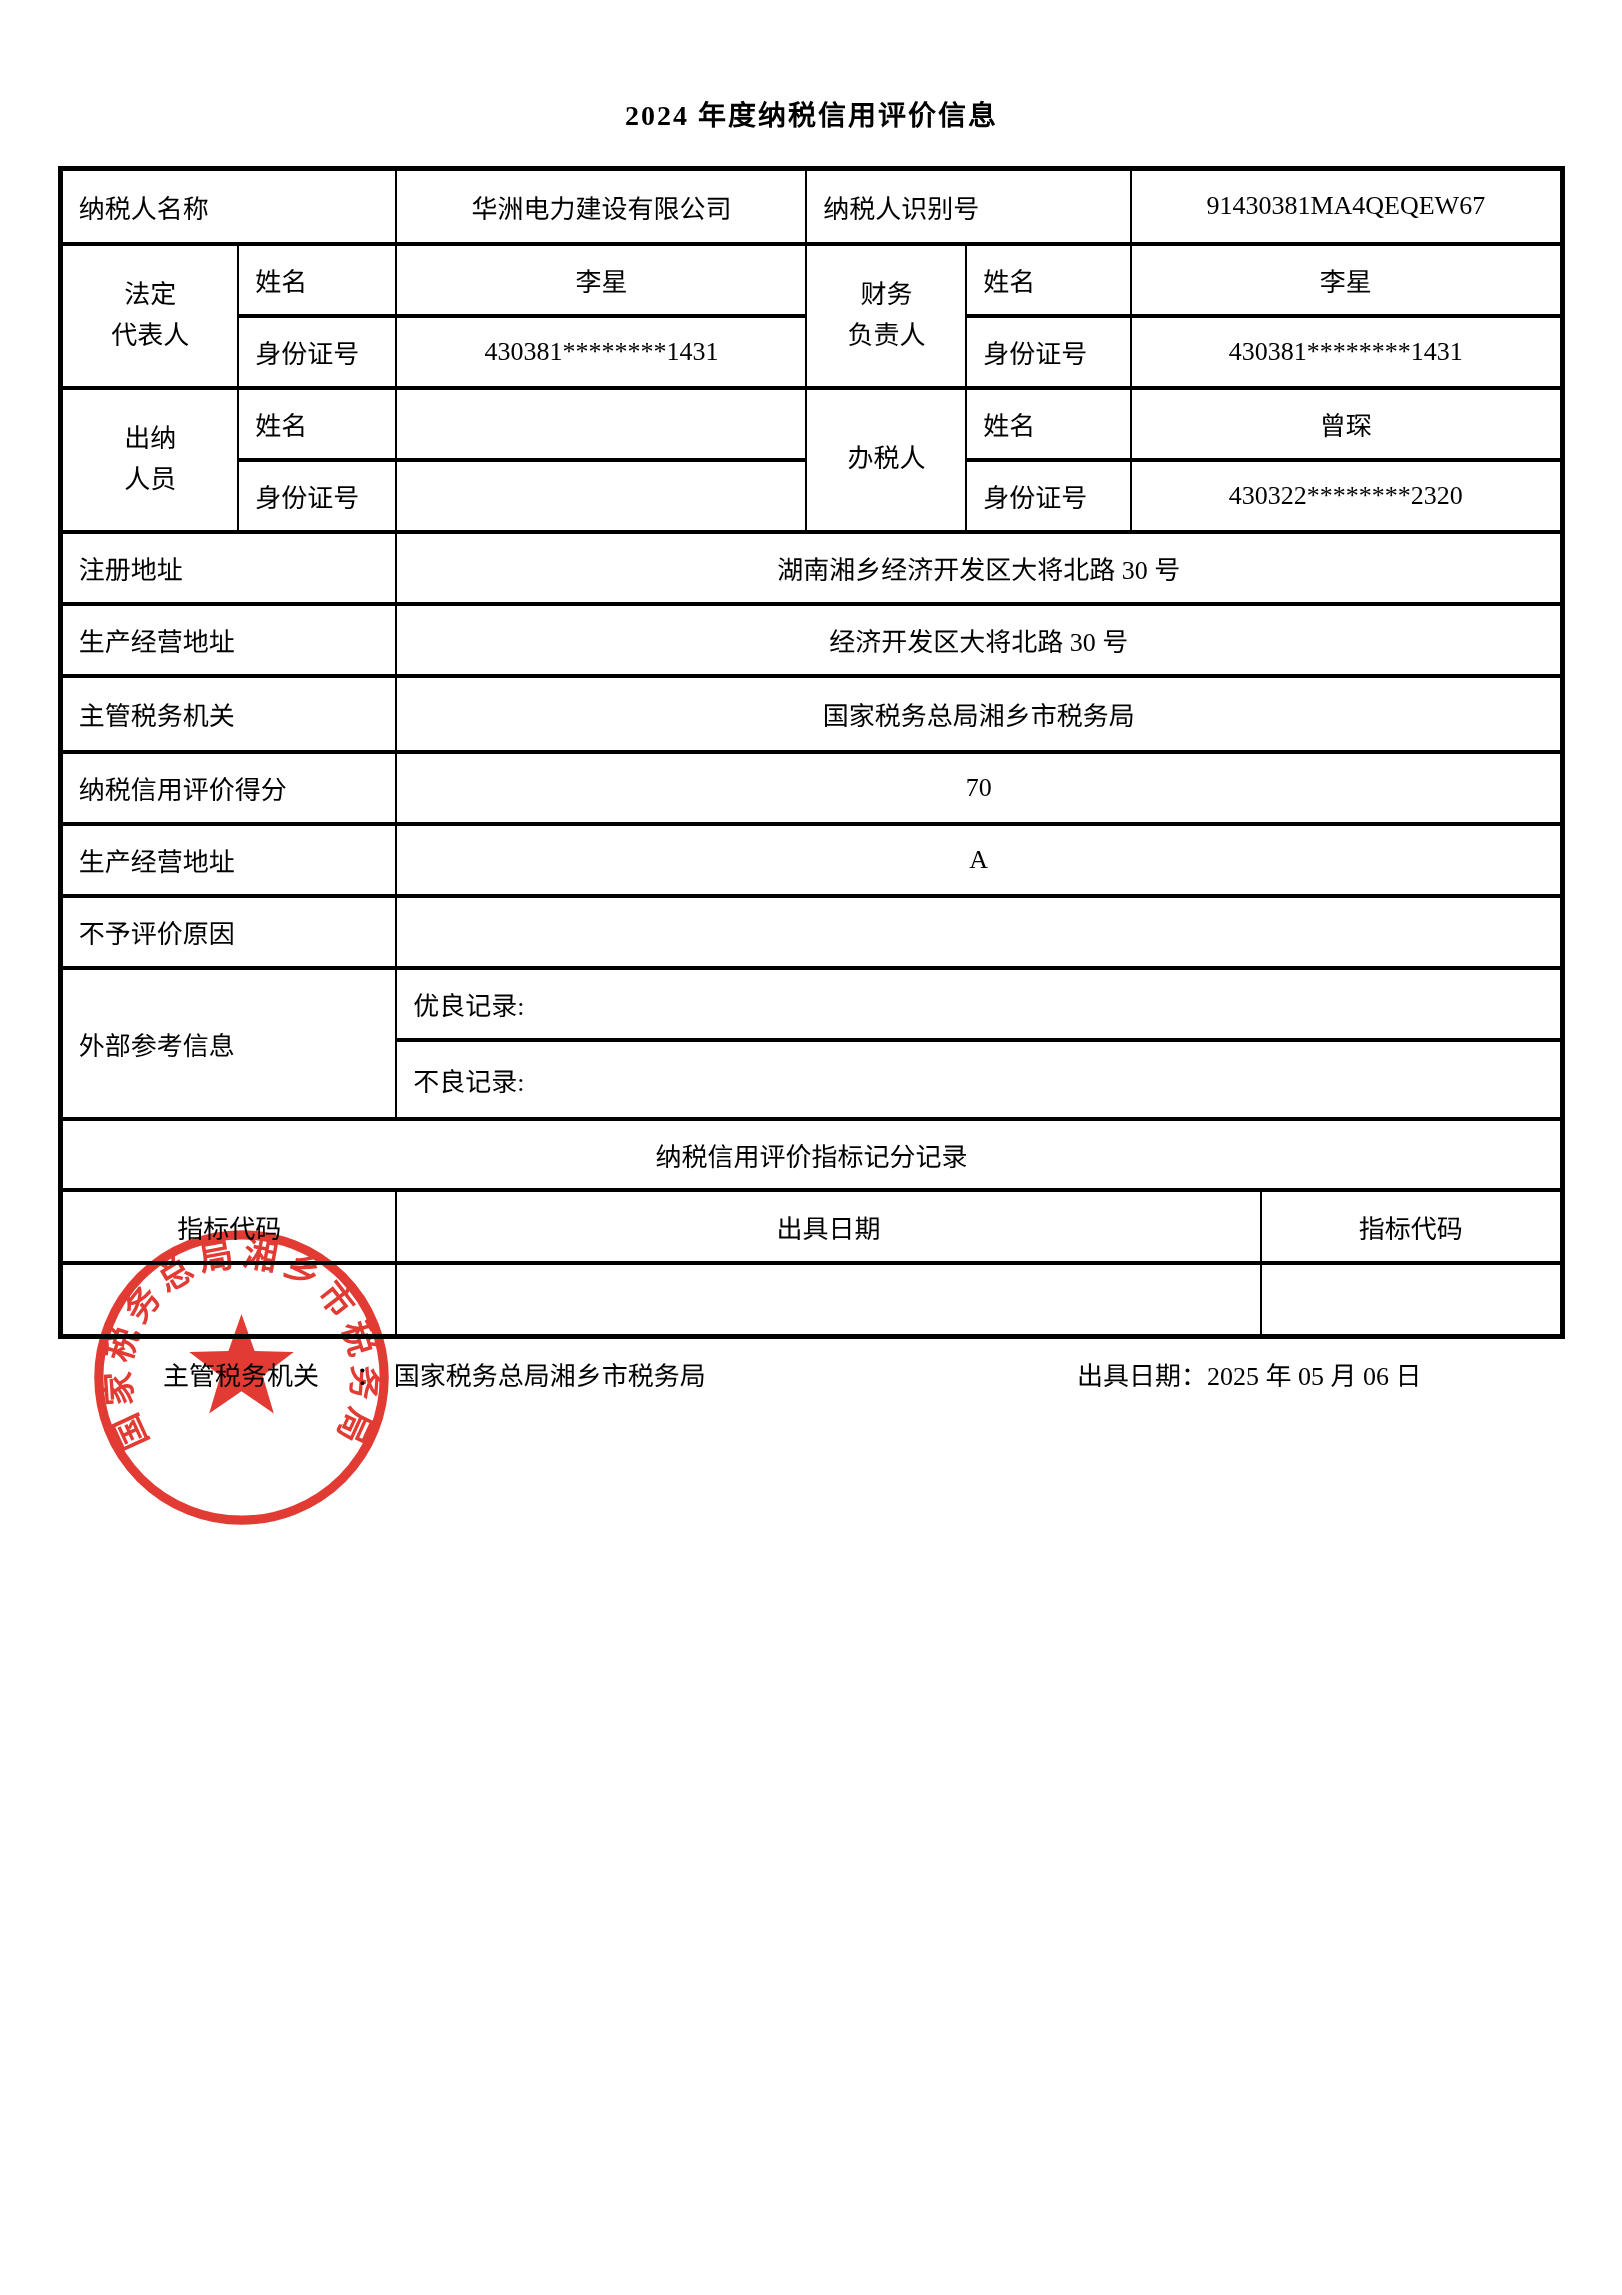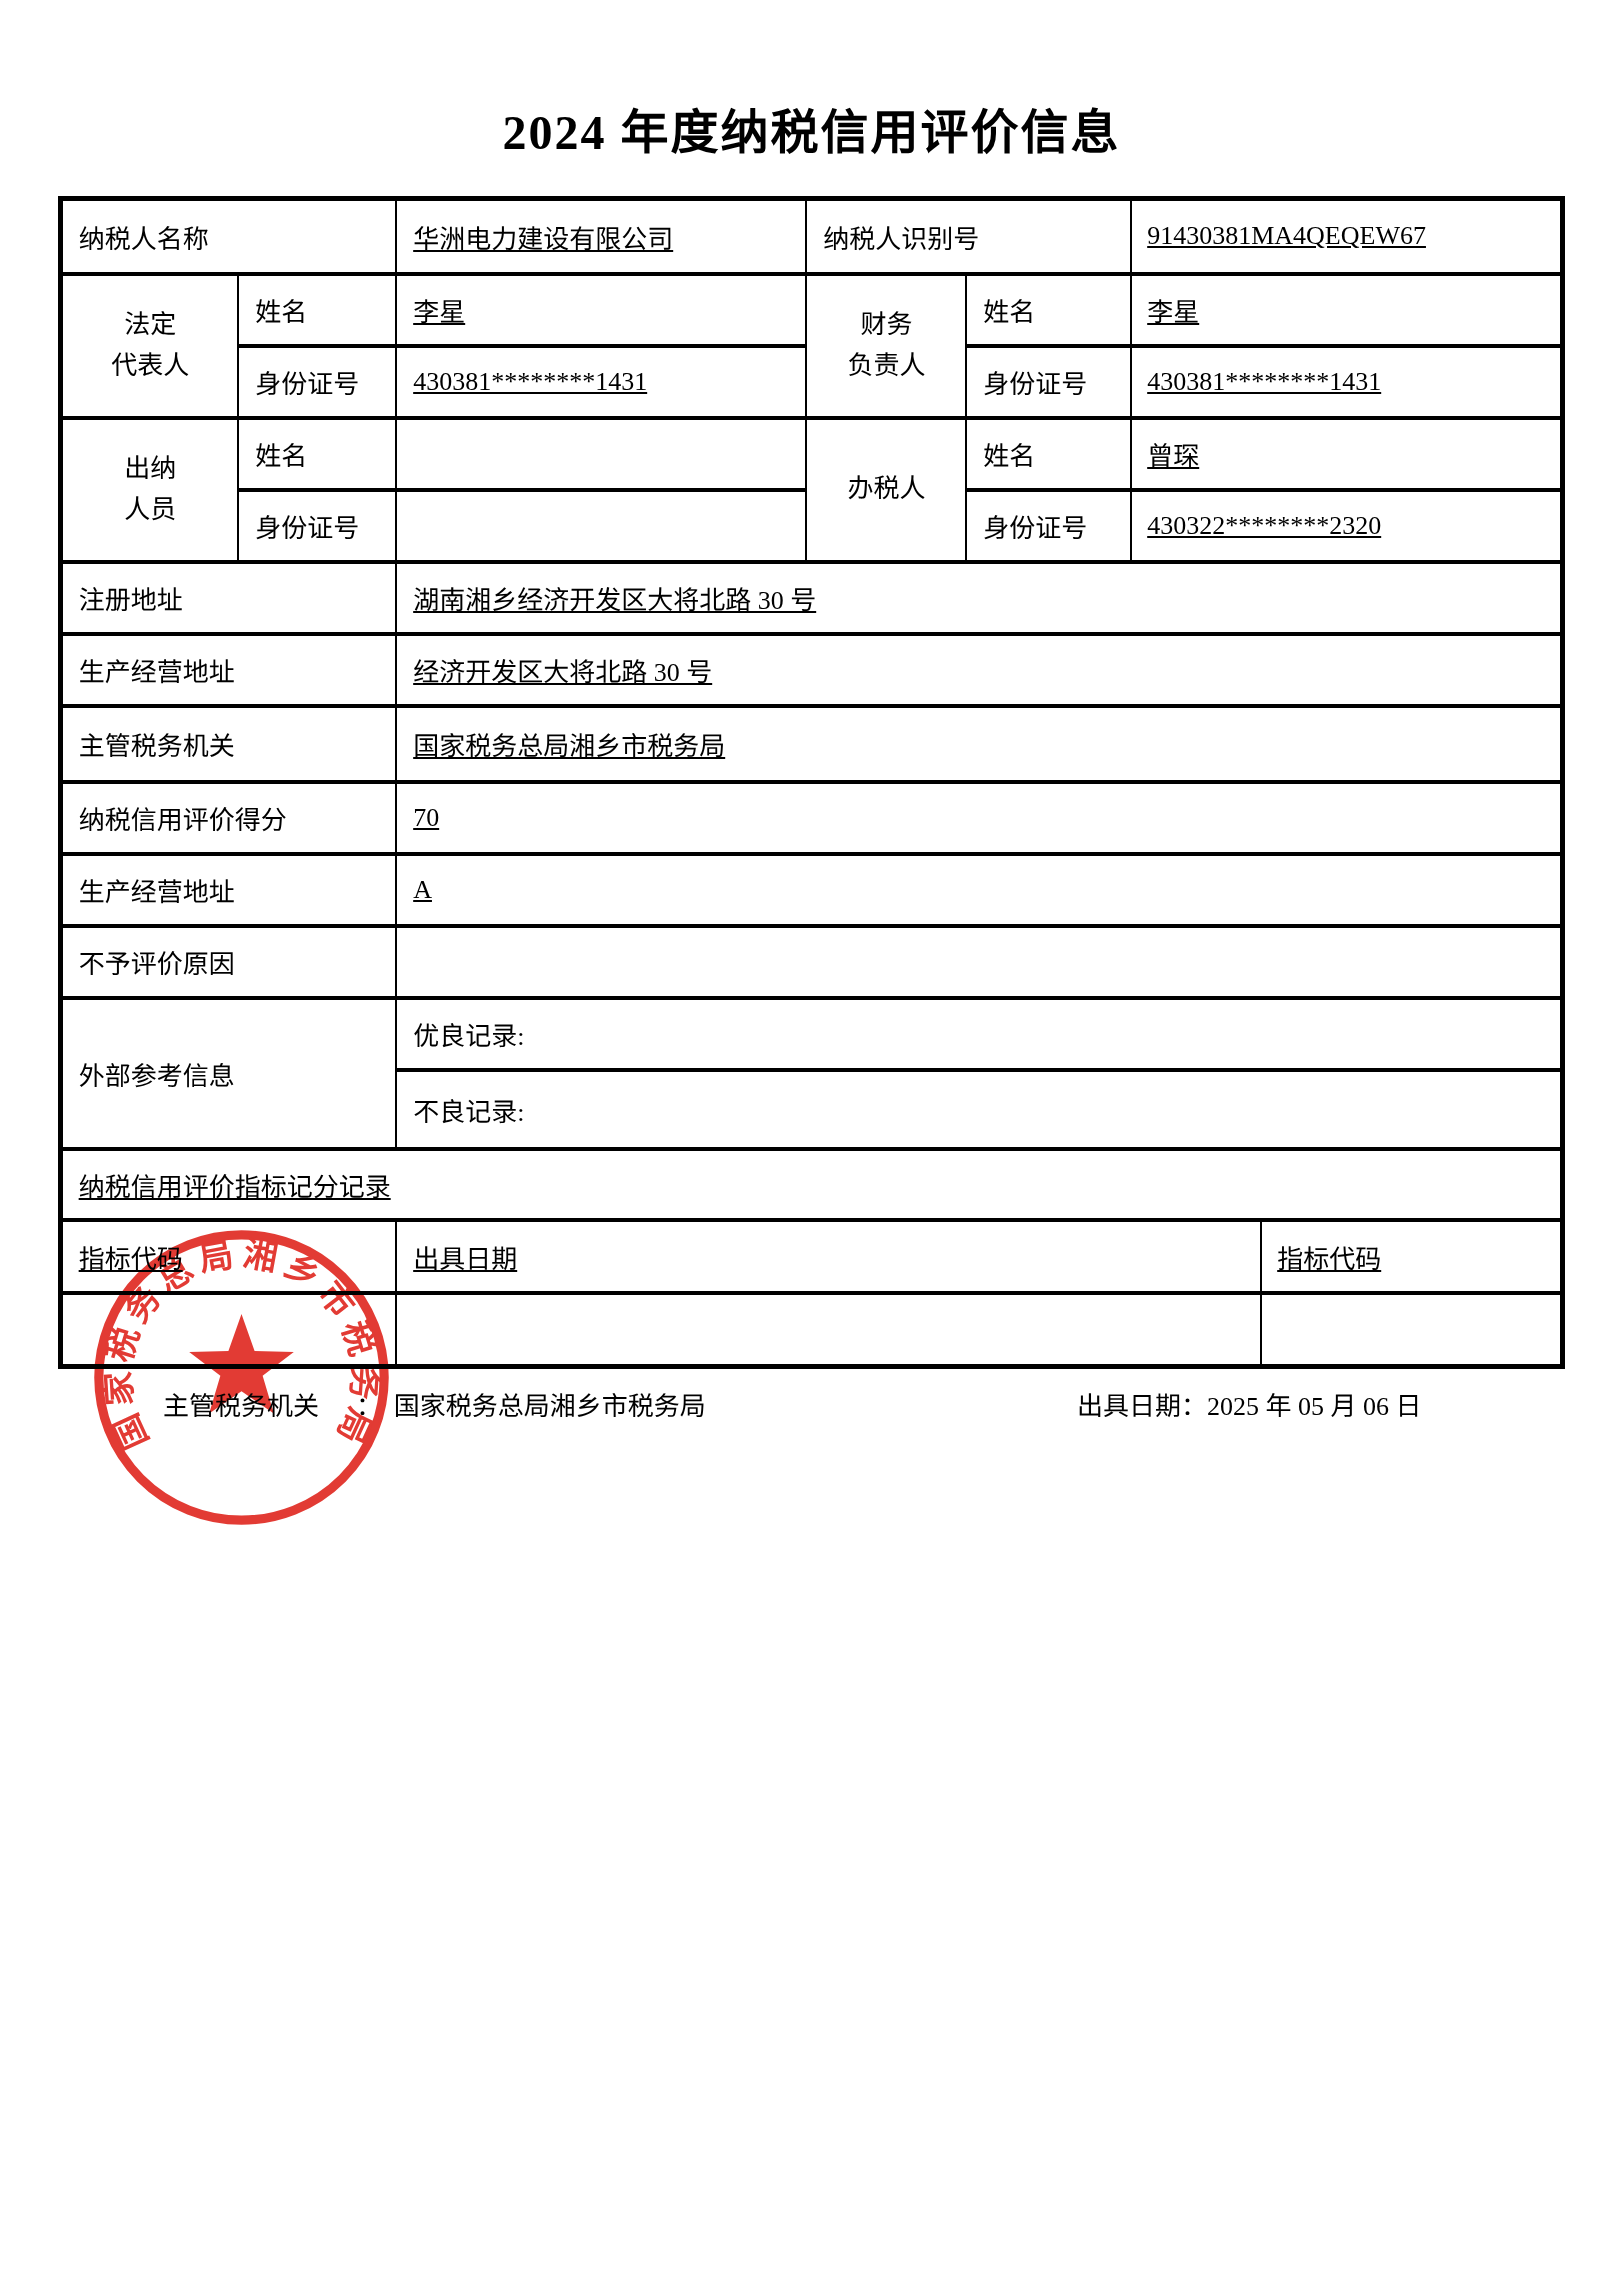--- a/index.html
+++ b/index.html
@@ -8,42 +8,42 @@
     width: 1623px;
     height: 2295px;
     background: #ffffff;
     color: #000000;
     font-family: "Liberation Serif", "DejaVu Serif", serif;
     overflow: hidden;
   }
   .title {
     padding-top: 93px;
     text-align: center;
-    font-size: 48px;
+    font-size: 28px;
     font-weight: bold;
     letter-spacing: 2px;
   }
   table.doc {
     border-collapse: collapse;
     table-layout: fixed;
     width: 1501px;
     margin: 33px auto 0;
     border: 5.2px solid #000;
     padding-left: 32px;
   }
   table.doc td {
     border: 2.6px solid #000;
     border-top-width: 4.6px;
     border-bottom-width: 4.6px;
     font-size: 26px;
     padding: 0 15.7px;
     vertical-align: middle;
     overflow: hidden;
   }
-  td.c   { text-align: left; padding: 0 5.2px; text-decoration: underline; }
+  td.c   { text-align: center; padding: 0 5.2px; }
   td.l   { text-align: left; }
   td.grp { text-align: center; white-space: pre-line; line-height: 1.55; padding: 0 5.2px; font-family: Liberation Serif, serif; }
   .footer {
     position: relative;
     width: 1501px;
     margin: 11.8px auto 0;
     height: 46px;
     font-size: 26px;
   }
   .f-auth  { position: absolute; left: 102px; top: 3.9px; }

